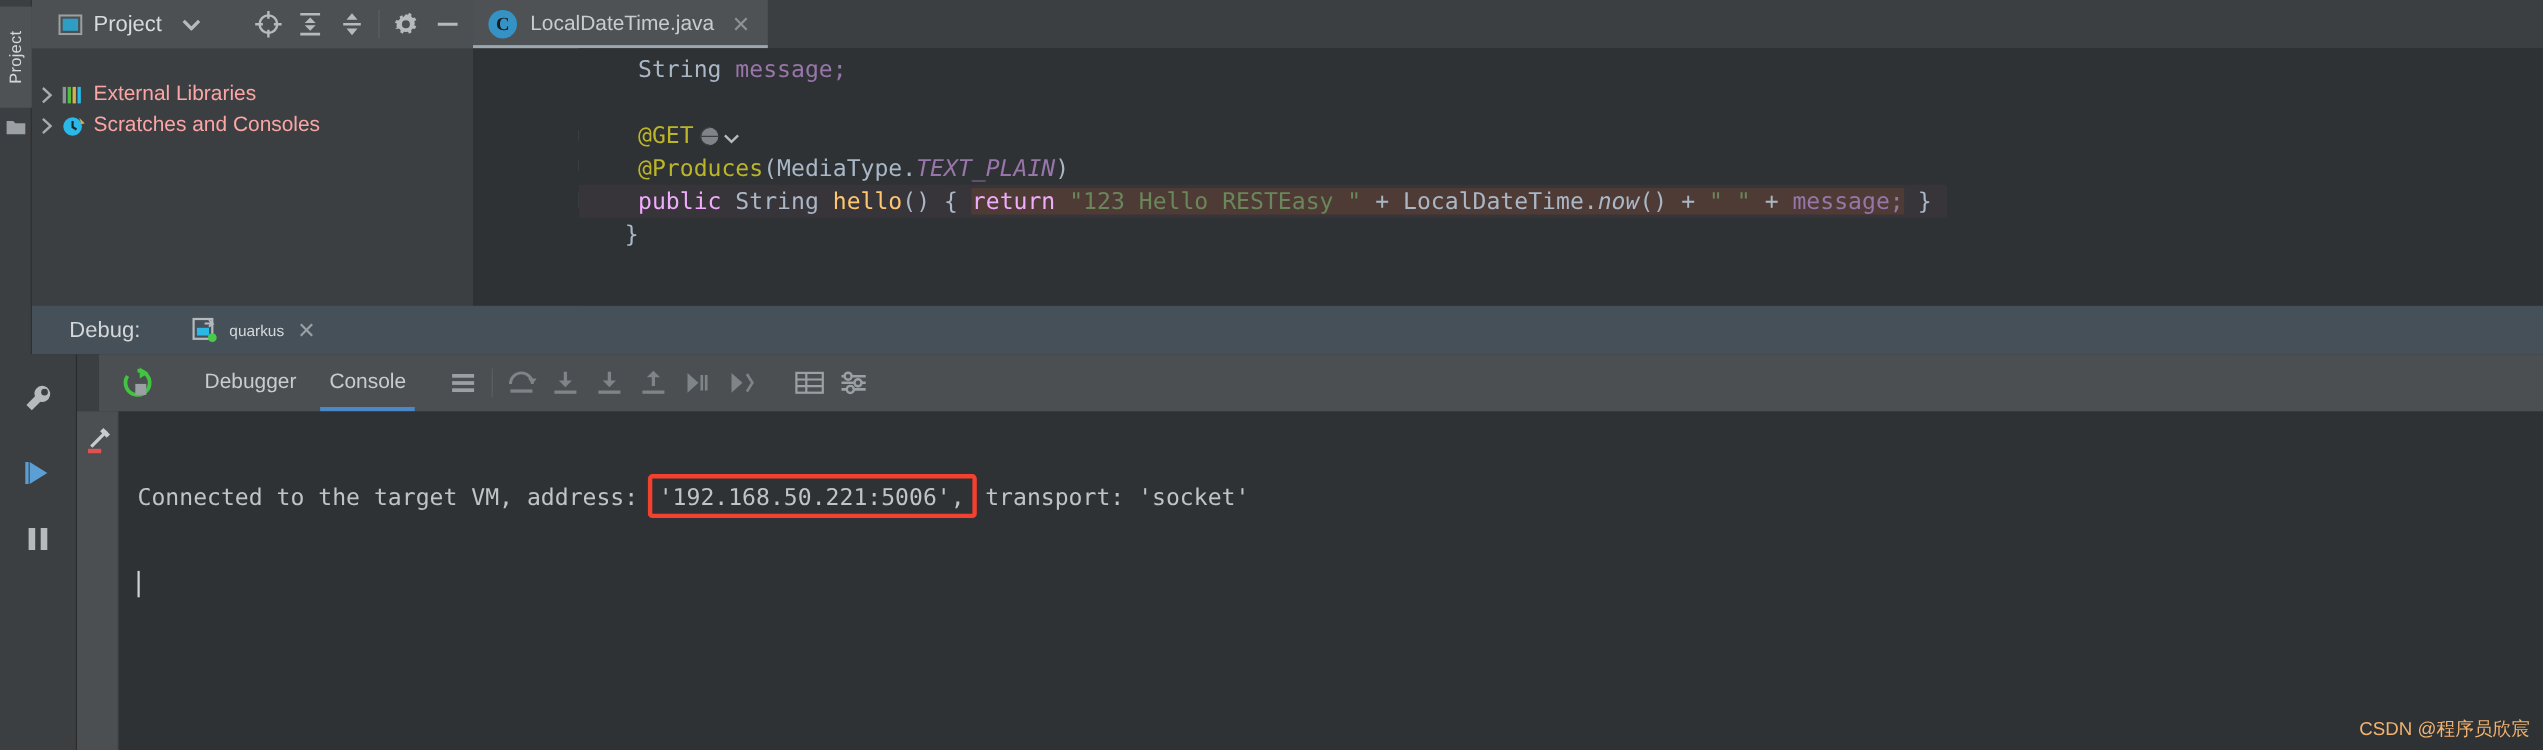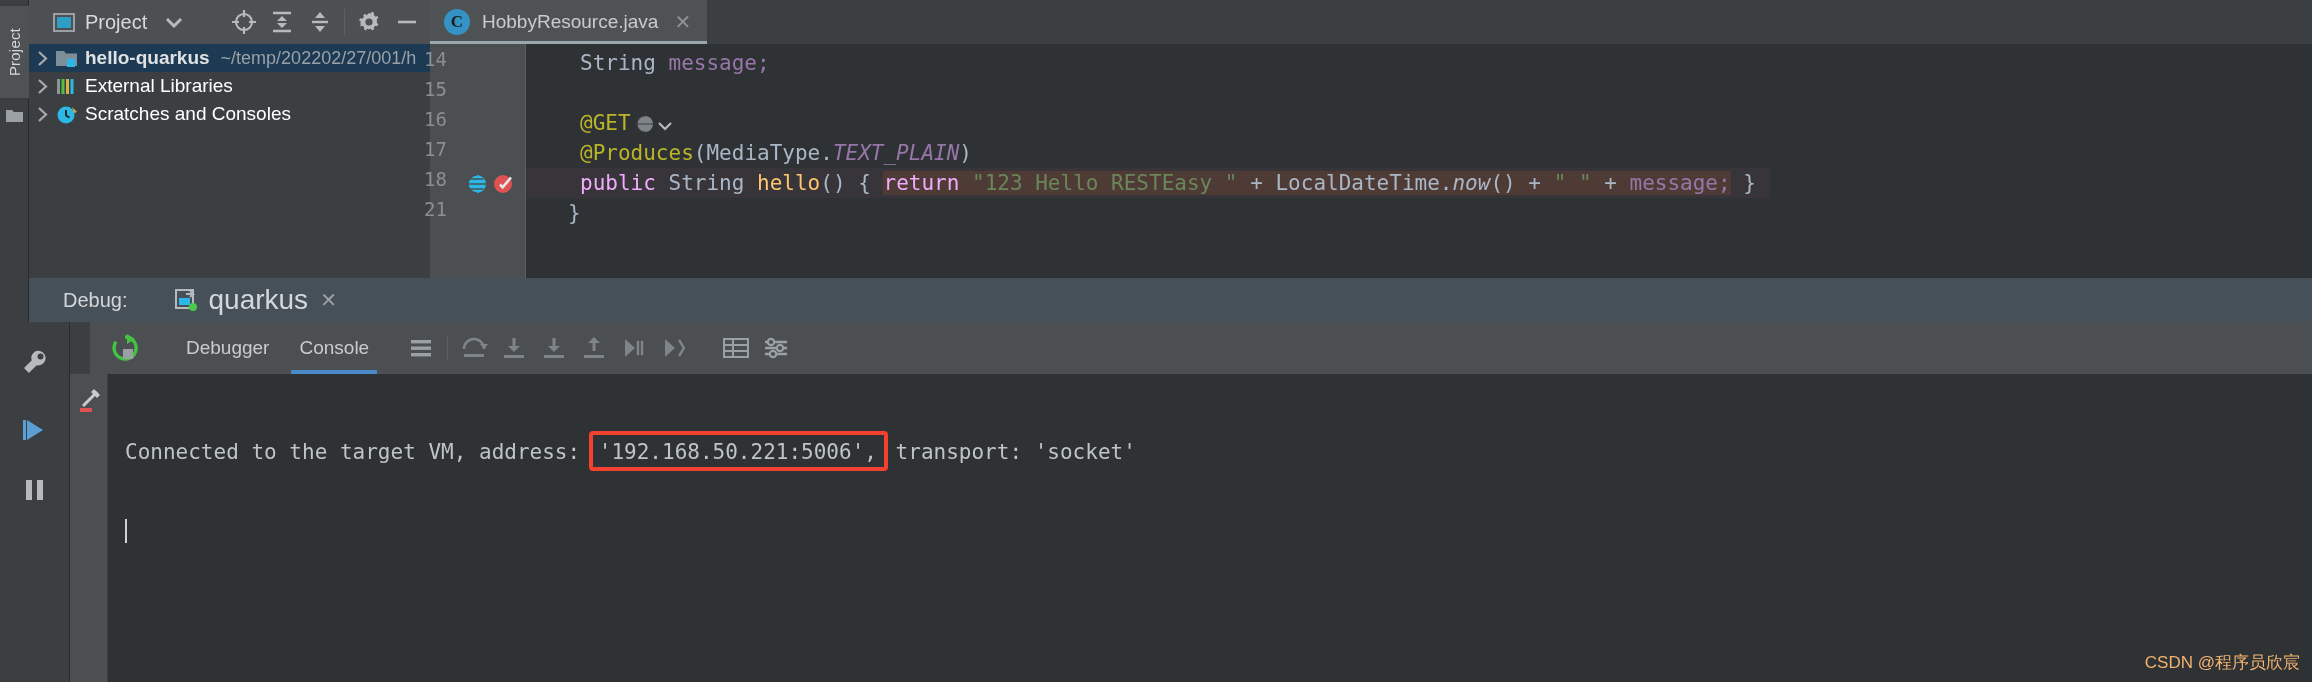--- a/index.html
+++ b/index.html
@@ -55,21 +55,21 @@
   .pp-caret { margin-left: 18px; }
   .pp-hdr-actions { position: absolute; right: 4px; top: 0; height: 44px; display: flex; align-items: center; }
   .pp-hdr-actions .act { width: 38px; height: 44px; display: flex; align-items: center; justify-content: center; }
   .pp-sep { width: 1px; height: 26px; background: #5c6063; margin: 0 5px; }
 
   .tree { position: absolute; left: 0; top: 44px; width: 401px; bottom: 0; background: #3c3f41; }
   .trow { position: relative; height: 28px; display: flex; align-items: center; white-space: nowrap; }
   .trow.sel { background: #1d3a54; }
   .t-arrow { width: 26px; display: flex; align-items: center; justify-content: center; }
   .t-ico { width: 30px; display: flex; align-items: center; justify-content: flex-start; }
-  .t-label { font-size: 19px; color: #ffffff; }
+  .t-label { font-size: 19px; color: #fca5a5; }
   .t-label.b { font-weight: bold; color: #dfe1e2; }
   .t-path { font-size: 18px; color: #9aa0a4; margin-left: 11px; }
 
   
   .editor {
     position: absolute; left: 430px; top: 0; width: 1882px; height: 278px;
     background: #3c3f41;
   }
   .tabbar { position: relative; height: 44px; background: #3c3f41; }
   .tab {
@@ -114,21 +114,21 @@
   .hl-str  { background: #4e3b36; }
 
   
   .debug-panel { position: absolute; left: 0; top: 278px; width: 2312px; height: 404px; }
   .dbg-titlebar {
     position: absolute; left: 29px; top: 0; right: 0; height: 44px;
     background: #455058; display: flex; align-items: center; padding-left: 26px;
   }
   .dbg-label { font-size: 20px; color: #d5d8da; margin-left: 8px; }
   .dbg-tab { display: flex; align-items: center; margin-left: 46px; gap: 9px; }
-  .dbg-tab-name { font-size: 28px; color: #d5d8da; }
+  .dbg-tab-name { font-size: 14px; color: #d5d8da; }
   .dbg-tab-close { font-size: 20px; color: #9aa0a4; margin-left: 3px; }
 
   .dbg-body { position: absolute; left: 0; top: 44px; right: 0; bottom: 0; background: #3c3f41; }
   .dbg-sidebar {
     position: absolute; left: 0; top: 0; width: 70px; bottom: 0;
     background: #3c3f41; border-right: 1px solid #2b2b2b;
   }
   .dbg-side-ico { position: absolute; left: 0; width: 70px; height: 56px;
     display: flex; align-items: center; justify-content: center; }
 
@@ -228,35 +228,20 @@
         <span class="act">
           <svg width="26" height="26" viewBox="0 0 26 26">
               <path d="M4 13h18" stroke="#b6babd" stroke-width="2.6"></path>
             </svg>
         </span>
       </div>
     </div>
 
     <div class="tree">
 
-      <div class="trow sel" style="top:0;position:absolute;left:0;right:0;">
-        <span class="t-arrow">
-          <svg width="11" height="17" viewBox="0 0 11 17">
-              <path d="M2 2l7 6.5L2 15" fill="none" stroke="#a7abae" stroke-width="2.2"></path>
-            </svg>
-        </span>
-        <span class="t-ico">
-          <svg width="25" height="21" viewBox="0 0 25 21">
-              <path d="M1 3h8l2 2.5h11V18H1z" fill="#7e8e99"></path>
-              <rect x="12" y="11" width="8" height="8" fill="#2cb8e6"></rect>
-            </svg>
-        </span>
-        <span class="t-label b">hello-quarkus</span>
-        <span class="t-path">~/temp/202202/27/001/h</span>
-      </div>
 
       <div class="trow" style="top:28px;position:absolute;left:0;right:0;">
         <span class="t-arrow">
           <svg width="11" height="17" viewBox="0 0 11 17">
               <path d="M2 2l7 6.5L2 15" fill="none" stroke="#a7abae" stroke-width="2.2"></path>
             </svg>
         </span>
         <span class="t-ico">
           <svg width="25" height="21" viewBox="0 0 25 21">
               <rect x="2" y="3" width="3" height="15" fill="#8a9499"></rect>
@@ -283,48 +268,27 @@
         </span>
         <span class="t-label">Scratches and Consoles</span>
       </div>
     </div>
   </div>
 
   <div class="editor">
     <div class="tabbar">
       <div class="tab">
         <span class="tab-ico">C</span>
-        <span class="tab-name">HobbyResource.java</span>
+        <span class="tab-name">LocalDateTime.java</span>
         <span class="tab-close">✕</span>
         <span class="tab-underline"></span>
       </div>
     </div>
 
     <div class="code-wrap">
-      <div class="gutter">
-        <div class="gutter-num" style="top:4px;">14</div>
-        <div class="gutter-num" style="top:34px;">15</div>
-        <div class="gutter-num" style="top:64px;">16</div>
-        <div class="gutter-num" style="top:94px;">17</div>
-        <div class="gutter-num" style="top:124px;">18</div>
-        <div class="gutter-num" style="top:154px;">21</div>
-
-        <span class="gut-icons" style="left:36px;top:129px;">
-          <svg width="22" height="22" viewBox="0 0 22 22">
-              <circle cx="11" cy="11" r="9" fill="#2cb8e6"></circle>
-              <path d="M11 2a9 9 0 000 18M2 11h18M4.5 6h13M4.5 16h13" stroke="#4a4f52" stroke-width="1.4" fill="none"></path>
-            </svg>
-        </span>
-        <span class="gut-icons" style="left:62px;top:128px;">
-          <svg width="24" height="24" viewBox="0 0 24 24">
-              <circle cx="11" cy="12" r="9" fill="#e05252"></circle>
-              <path d="M8 12.5l2.6 2.8L19 5.5" stroke="#e6e9ea" stroke-width="2.6" fill="none"></path>
-            </svg>
-        </span>
-      </div>
 
       <span class="fold" style="top:68px;">
         <svg width="16" height="26" viewBox="0 0 16 26">
             <path d="M8 0v5" stroke="#9aa0a4" stroke-width="1.6"></path>
             <path d="M2 7h12v8l-6 6-6-6z" fill="none" stroke="#9aa0a4" stroke-width="1.6"></path>
             <path d="M5 12h6" stroke="#9aa0a4" stroke-width="1.6"></path>
           </svg>
       </span>
       <span class="fold" style="top:98px;">
         <svg width="16" height="26" viewBox="0 0 16 26">

